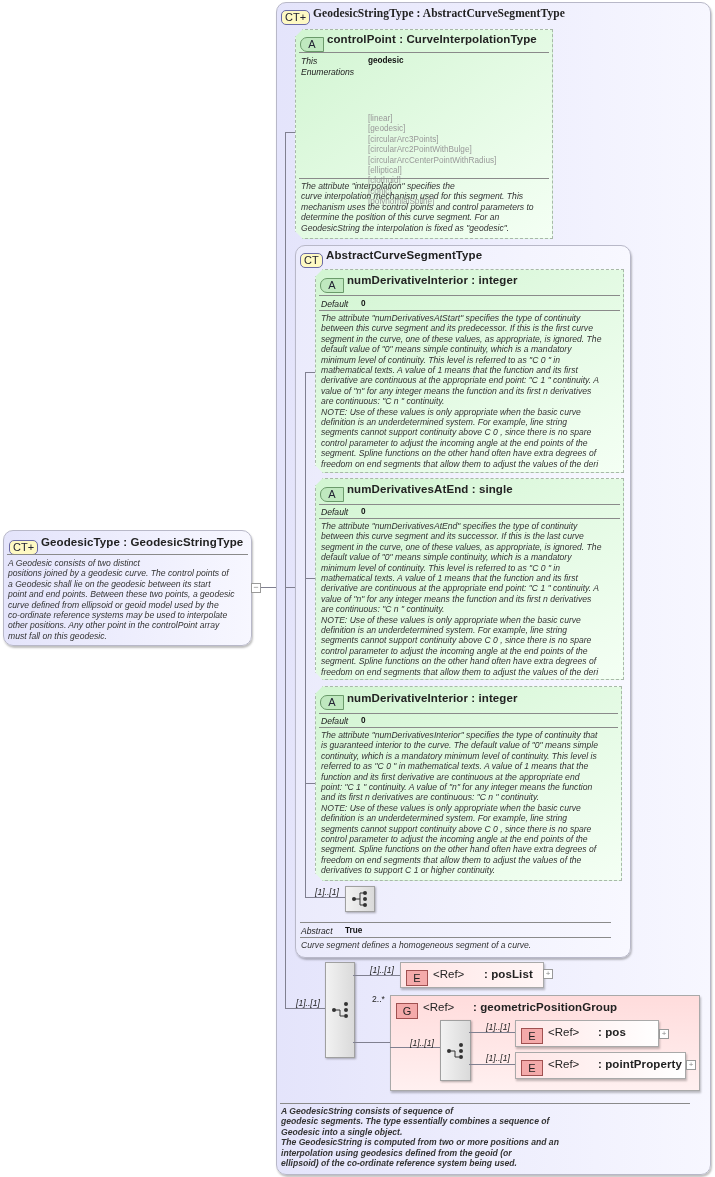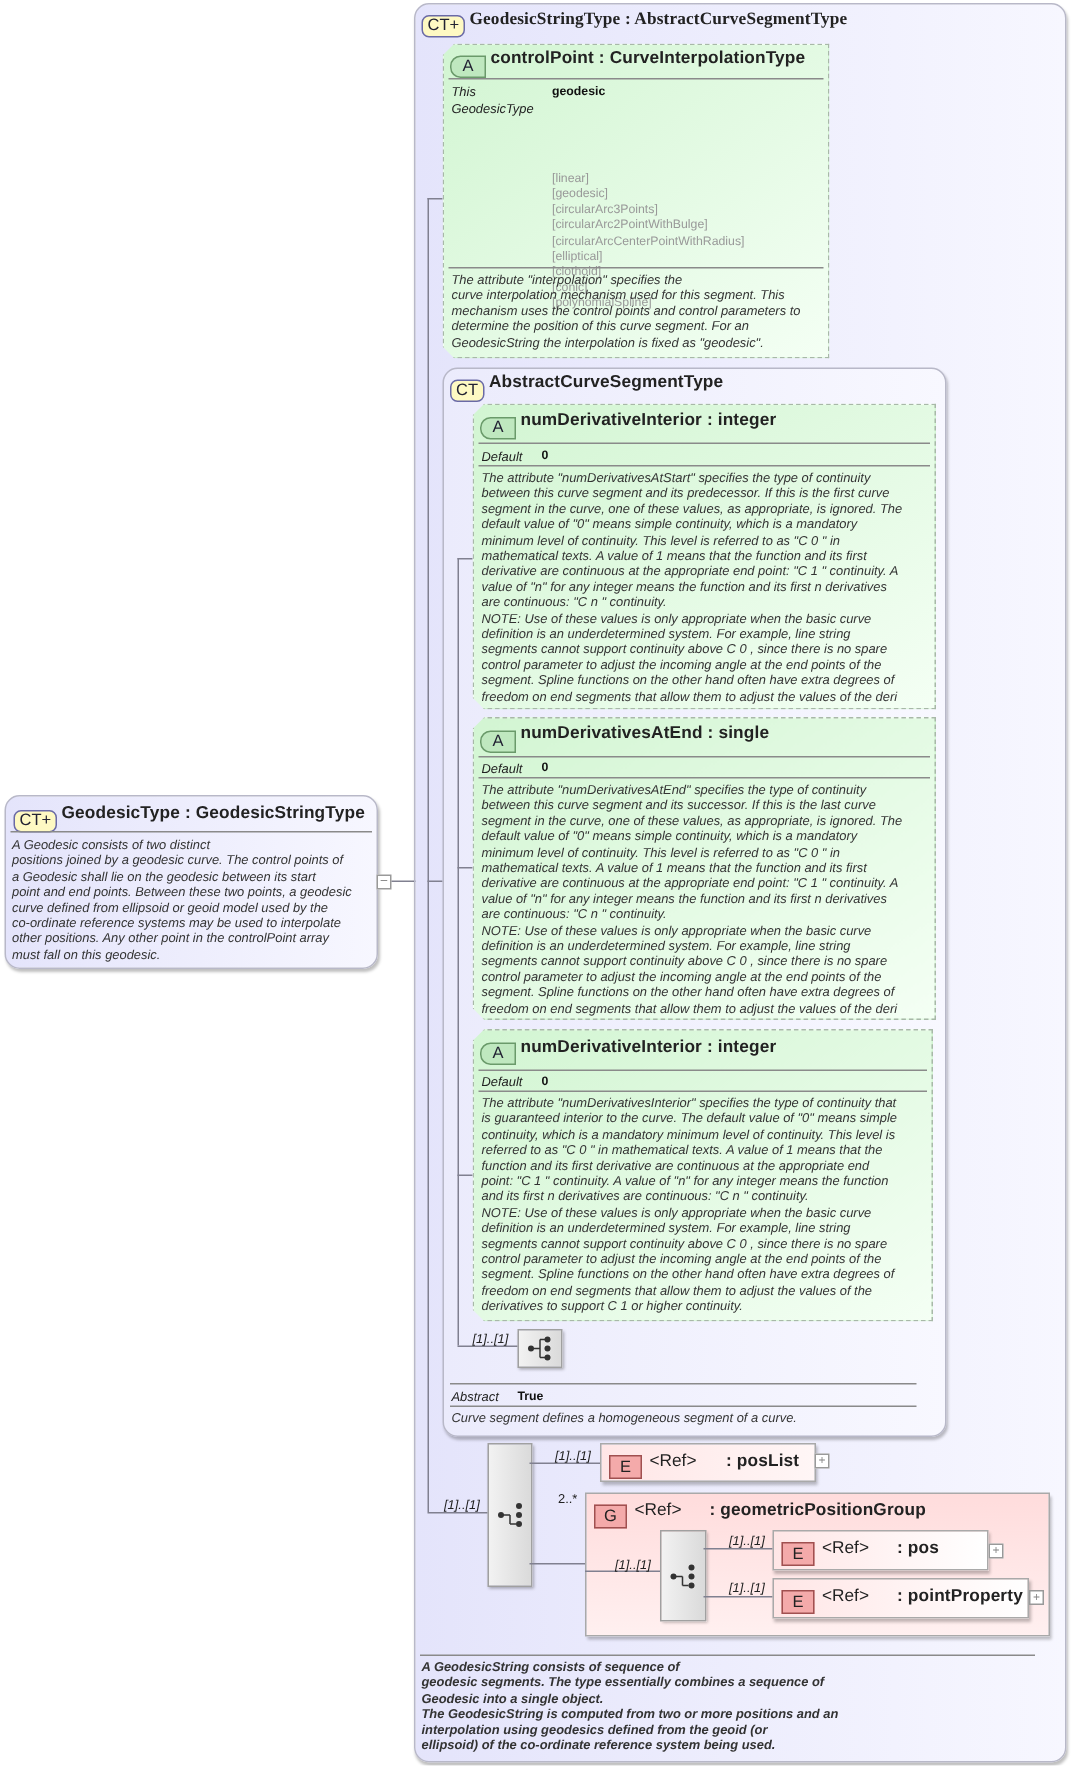--- a/index.html
+++ b/index.html
@@ -56,21 +56,21 @@
 <div class="line-h" style="left:285px;top:132px;width:10px;"></div>
 <div class="line-h" style="left:285px;top:587px;width:10px;"></div>
 <div class="line-h" style="left:285px;top:1008px;width:40px;"></div>
 <div class="abs mult" style="left:296px;top:998px;">[1]..[1]</div>
 
 <div class="abs box-attr cut" style="left:295px;top:29px;width:256px;height:208px;">
   <div class="abs" style="left:4px;top:4px;"><span class="badge-a">A</span></div>
   <div class="abs title" style="left:31px;top:3px;">controlPoint : CurveInterpolationType</div>
   <div class="abs hr" style="left:3px;right:3px;top:22px;"></div>
   <div class="abs lbl-it" style="left:5px;top:26px;">This</div>
-  <div class="abs lbl-it" style="left:5px;top:37px;">GeodesicType</div>
+  <div class="abs lbl-it" style="left:5px;top:37px;">Enumerations</div>
   <div class="abs val-b" style="left:72px;top:26px;">geodesic</div>
   <div class="abs enum" style="left:72px;top:36px;">[linear]
 [geodesic]
 [circularArc3Points]
 [circularArc2PointWithBulge]
 [circularArcCenterPointWithRadius]
 [elliptical]
 [clothoid]
 [conic]
 [polynomialSpline]

